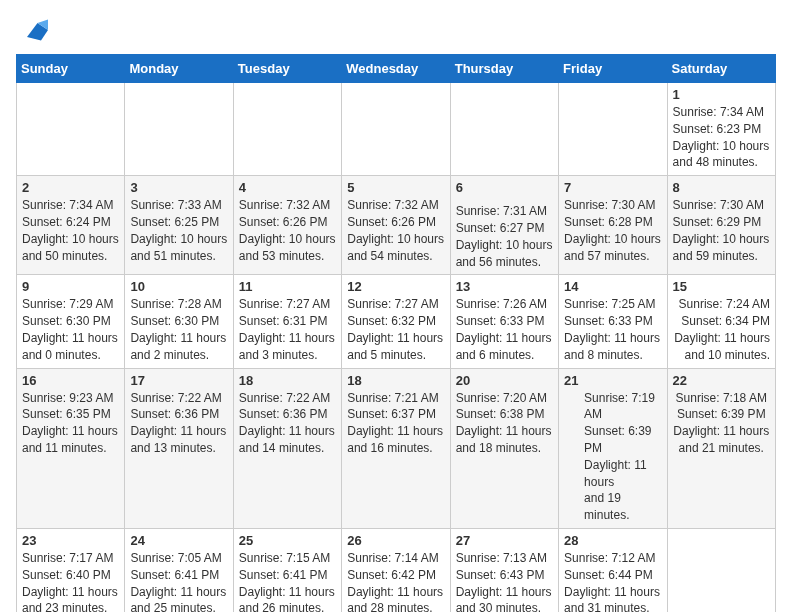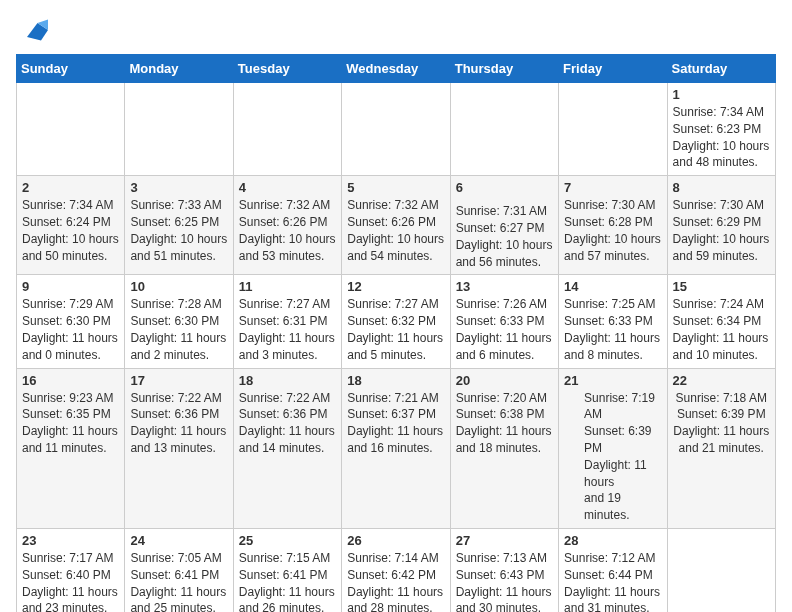--- a/index.html
+++ b/index.html
@@ -222,21 +222,21 @@
         </td>
         <td>
           <span class="day-num">14</span>
           <div class="day-detail" style="white-space: pre-line;">Sunrise: 7:25 AM
 Sunset: 6:33 PM
 Daylight: 11 hours
 and 8 minutes.</div>
         </td>
         <td>
           <span class="day-num">15</span>
-          <div class="day-detail" style="white-space: pre-line;">Sunrise: 7:24 AM
+          <div class="day-detail" style="white-space: pre-line; text-align: right;">Sunrise: 7:24 AM
 Sunset: 6:34 PM
 Daylight: 11 hours
 and 10 minutes.</div>
         </td>
       </tr>
       <tr>
         <td>
           <span class="day-num">16</span>
           <div class="day-detail" style="white-space: pre-line;">Sunrise: 9:23 AM
 Sunset: 6:35 PM

